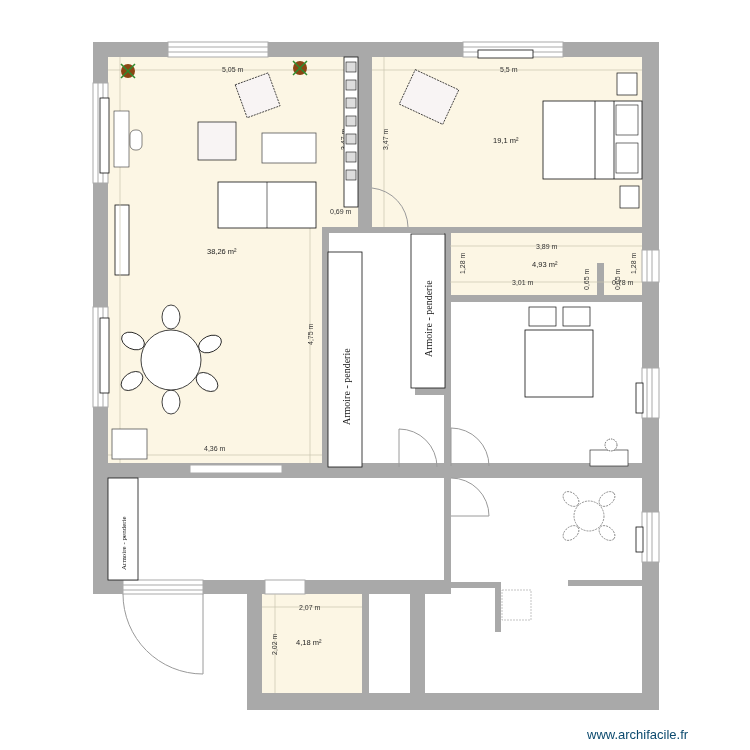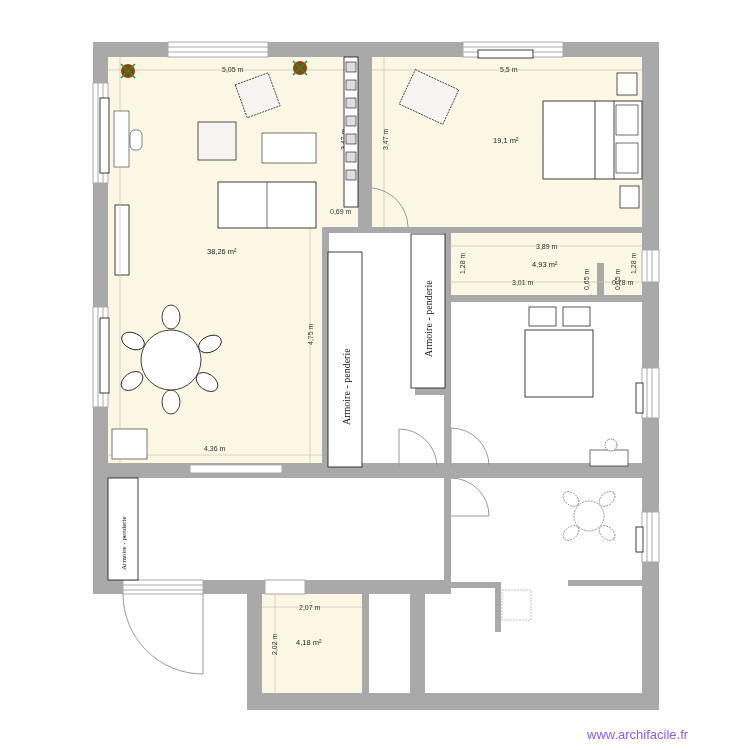--- a/index.html
+++ b/index.html
@@ -1,21 +1,21 @@
 <!DOCTYPE html>
 <html><head>
 <meta charset="utf-8">
 <style>
   html, body { margin:0; padding:0; background:#ffffff; }
   body { width:750px; height:750px; position:relative; overflow:hidden; font-family:"Liberation Sans", sans-serif; }
   svg { position:absolute; left:0; top:0; }
   .lbl { font-family:"Liberation Sans", sans-serif; font-size:7px; fill:#333; }
   .area { font-family:"Liberation Sans", sans-serif; font-size:7.5px; fill:#222; }
   .wardrobe { font-family:"Liberation Serif", serif; font-size:10px; fill:#111; }
-  .watermark { position:absolute; left:587px; top:727px; font-size:13px; color:#8b5cf6; font-family:"Liberation Sans", sans-serif; }
+  .watermark { position:absolute; left:587px; top:727px; font-size:13px; color:#0c4a6e; font-family:"Liberation Sans", sans-serif; }
 </style>
 </head>
 <body>
 
 <svg width="750" height="750" viewBox="0 0 750 750">
 
   <rect x="108" y="57" width="214" height="406" fill="#fcf6e4"></rect>
   <rect x="108" y="57" width="250" height="170" fill="#fcf6e4"></rect>
   <rect x="372" y="57" width="270" height="170" fill="#fcf6e4"></rect>
   <rect x="450" y="233" width="192" height="62" fill="#fcf6e4"></rect>

